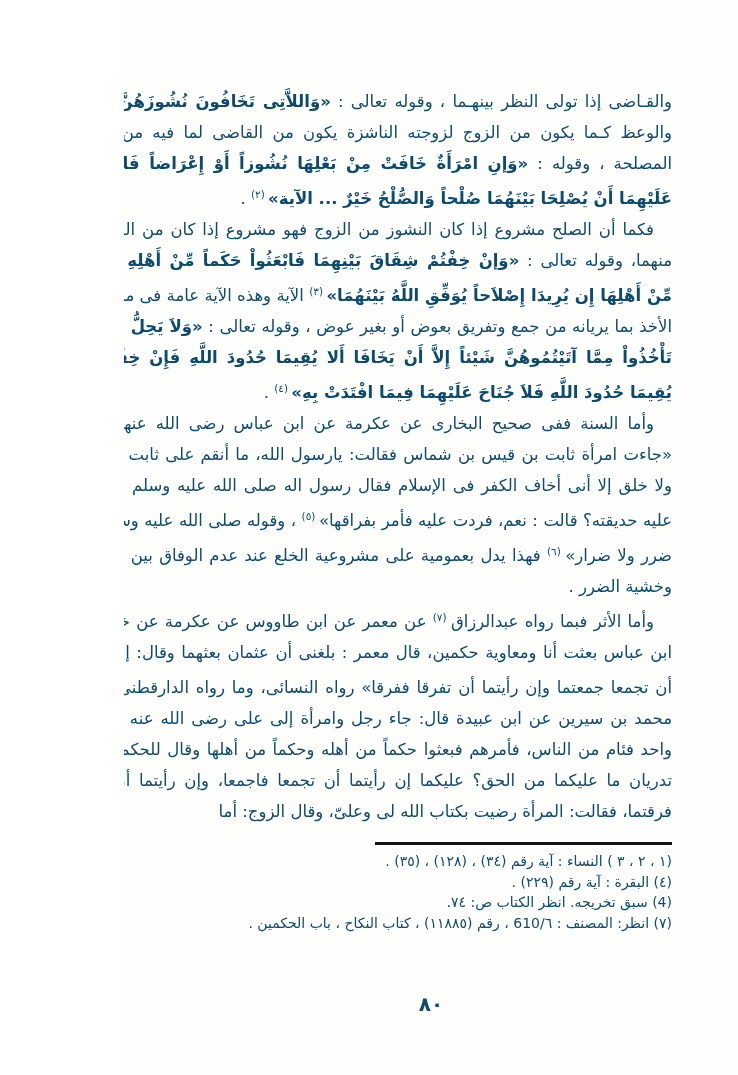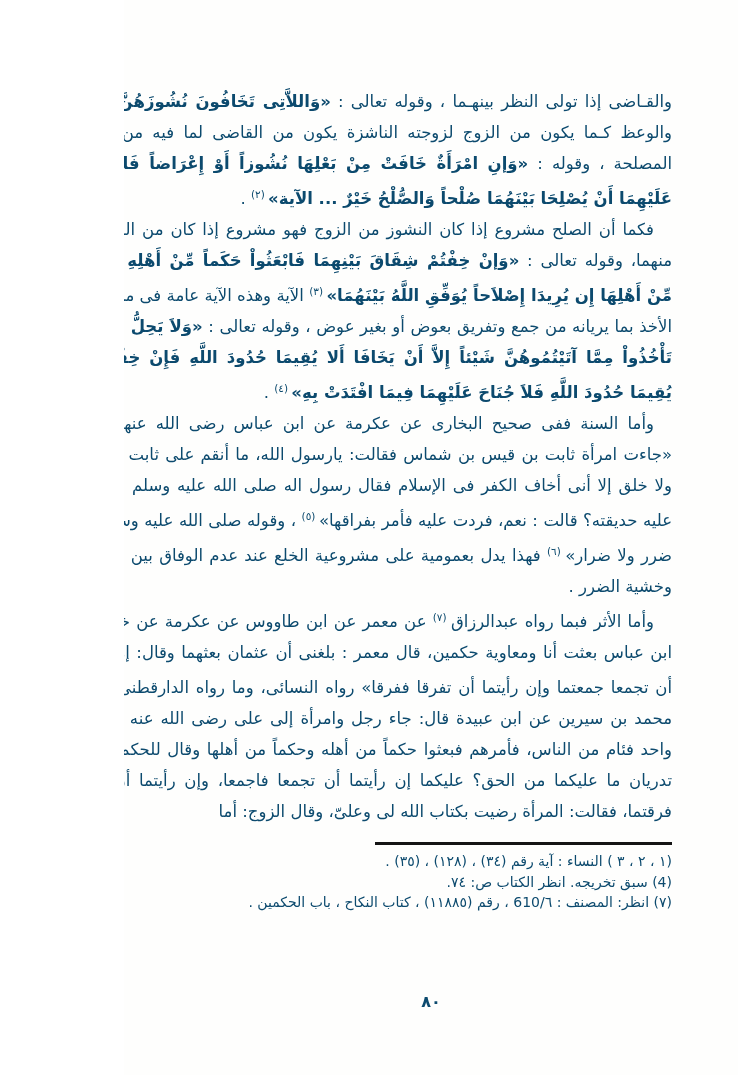--- a/index.html
+++ b/index.html
@@ -49,34 +49,35 @@
     line-height: 20.5px;
     text-align: right;
   }
   .footnote-line { margin: 0; }
   .page-number {
     position: absolute;
     top: 992px;
     left: 0;
     width: 100%;
     text-align: center;
-    font-size: 16px;
+    font-size: 20px;
     font-weight: 700;
   }
 </style>
 </head>
 <body>
 
 <div class="page">
   <div class="body-text">
       <p class="para"><span class="run-normal">والقـاضى إذا تولى النظر بينهـما ، وقوله تعالى : </span><span class="run-quran">«وَاللاَّتِى تَخَافُونَ نُشُوزَهُنَّ...»</span><span class="run-fnref"> (١)</span><span class="run-normal"> والوعظ كـما يكون من الزوج لزوجته الناشزة يكون من القاضى لما فيه من تحقيق المصلحة ، وقوله : </span><span class="run-quran">«وَإنِ امْرَأَةٌ خَافَتْ مِنْ بَعْلِهَا نُشُوزاً أَوْ إِعْرَاضاً فَلاَ جُنَاحَ عَلَيْهِمَا أَنْ يُصْلِحَا بَيْنَهُمَا صُلْحاً وَالصُّلْحُ خَيْرٌ ... الآية»</span><span class="run-fnref"> (٢)</span><span class="run-normal"> .</span></p>
       <p class="para indent"><span class="run-normal">فكما أن الصلح مشروع إذا كان النشوز من الزوج فهو مشروع إذا كان من الزوجة أو منهما، وقوله تعالى : </span><span class="run-quran">«وَإنْ خِفْتُمْ شِقَاقَ بَيْنِهِمَا فَابْعَثُواْ حَكَماً مِّنْ أَهْلِهِ وَحَكَماً مِّنْ أَهْلِهَا إِن يُرِيدَا إِصْلاَحاً يُوَفِّقِ اللَّهُ بَيْنَهُمَا»</span><span class="run-fnref"> (٣)</span><span class="run-normal"> الآية وهذه الآية عامة فى مشروعية الأخذ بما يريانه من جمع وتفريق بعوض أو بغير عوض ، وقوله تعالى : </span><span class="run-quran">«وَلاَ يَحِلُّ لَكُمْ أَنْ تَأْخُذُواْ مِمَّا آتَيْتُمُوهُنَّ شَيْئاً إِلاَّ أَنْ يَخَافَا أَلا يُقِيمَا حُدُودَ اللَّهِ فَإِنْ خِفْتُمْ أَلاَّ يُقِيمَا حُدُودَ اللَّهِ فَلاَ جُنَاحَ عَلَيْهِمَا فِيمَا افْتَدَتْ بِهِ»</span><span class="run-fnref"> (٤)</span><span class="run-normal"> .</span></p>
       <p class="para indent"><span class="run-normal">وأما السنة ففى صحيح البخارى عن عكرمة عن ابن عباس رضى الله عنهما قال: «جاءت امرأة ثابت بن قيس بن شماس فقالت: يارسول الله، ما أنقم على ثابت فى دين ولا خلق إلا أنى أخاف الكفر فى الإسلام فقال رسول اله صلى الله عليه وسلم : أتردين عليه حديقته؟ قالت : نعم، فردت عليه فأمر بفراقها»</span><span class="run-fnref"> (٥)</span><span class="run-normal"> ، وقوله صلى الله عليه وسلم: «لا ضرر ولا ضرار»</span><span class="run-fnref"> (٦)</span><span class="run-normal"> فهذا يدل بعمومية على مشروعية الخلع عند عدم الوفاق بين الزوجين وخشية الضرر .</span></p>
       <p class="para indent"><span class="run-normal">وأما الأثر فبما رواه عبدالرزاق</span><span class="run-fnref"> (٧)</span><span class="run-normal"> عن معمر عن ابن طاووس عن عكرمة عن خالد قال ابن عباس بعثت أنا ومعاوية حكمين، قال معمر : بلغنى أن عثمان بعثهما وقال: إن رأيتما أن تجمعا جمعتما وإن رأيتما أن تفرقا ففرقا» رواه النسائى، وما رواه الدارقطنى</span><span class="run-fnref"> (٨)</span><span class="run-normal"> عن محمد بن سيرين عن ابن عبيدة قال: جاء رجل وامرأة إلى على رضى الله عنه ومع كل واحد فئام من الناس، فأمرهم فبعثوا حكماً من أهله وحكماً من أهلها وقال للحكمين: هل تدريان ما عليكما من الحق؟ عليكما إن رأيتما أن تجمعا فاجمعا، وإن رأيتما أن تفرقا فرقتما، فقالت: المرأة رضيت بكتاب الله لى وعلىّ، وقال الزوج: أما</span></p>
     </div>
   <div class="footnote-sep"></div>
   <div class="footnotes">
       <div class="footnote-line">(١ ، ٢ ، ٣ ) النساء : آية رقم (٣٤) ، (١٢٨) ، (٣٥) .</div>
+      <div class="footnote-line">(٤) البقرة : آية رقم (٢٢٩) .</div>
       <div class="footnote-line">(4) سبق تخريجه. انظر الكتاب ص: ٧٤.</div>
       <div class="footnote-line">(٧) انظر: المصنف : 610/٦ ، رقم (١١٨٨٥) ، كتاب النكاح ، باب الحكمين .</div>
     </div>
   <div class="page-number">٨٠</div>
 </div>
 
 </body></html>

